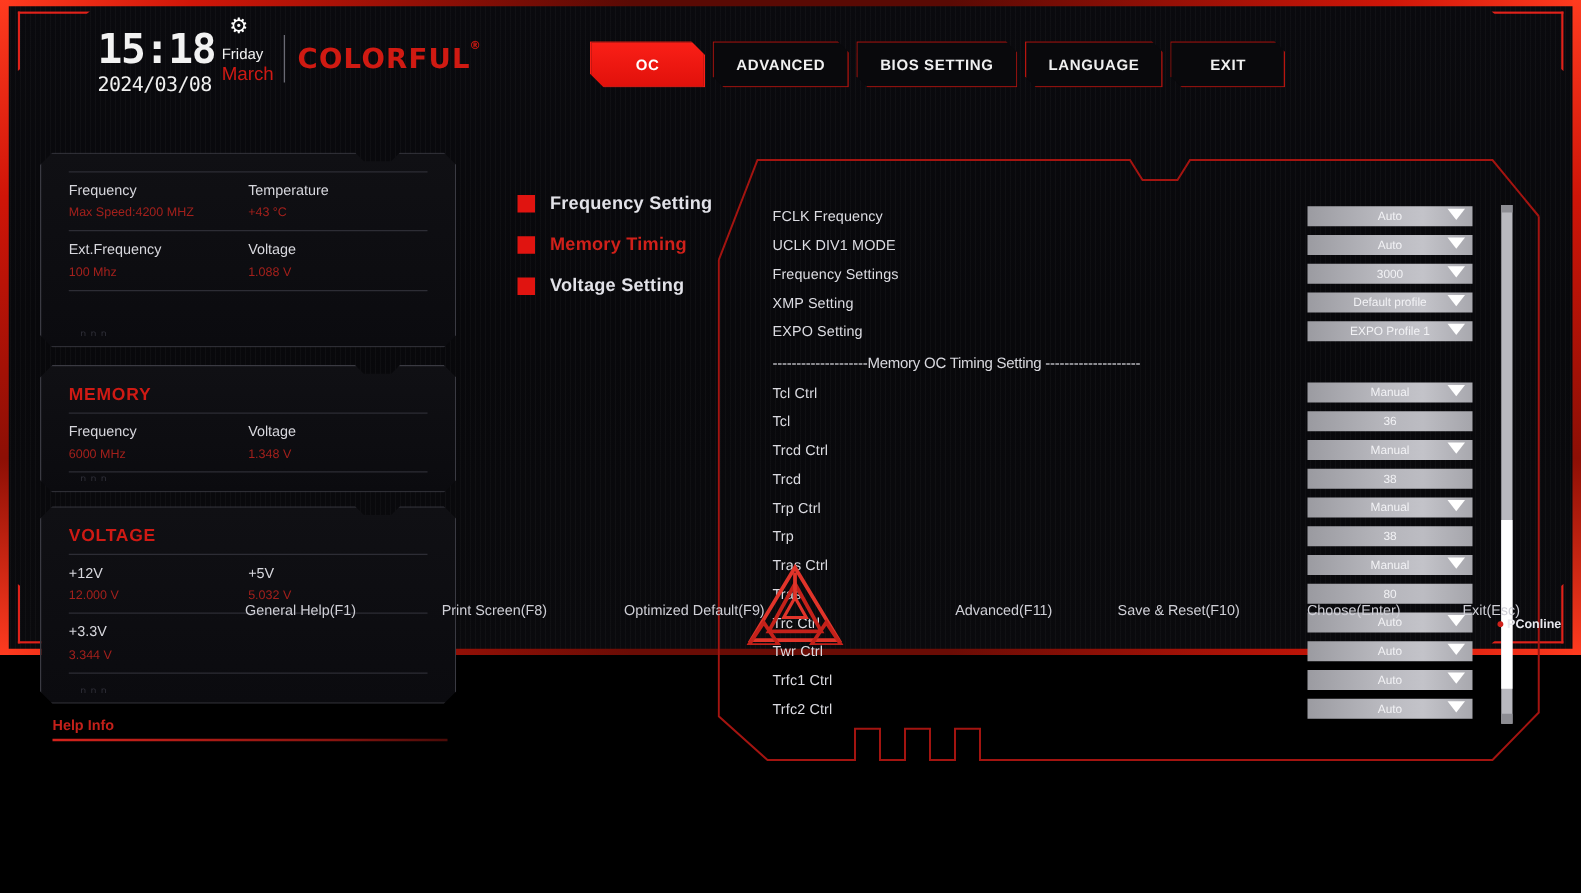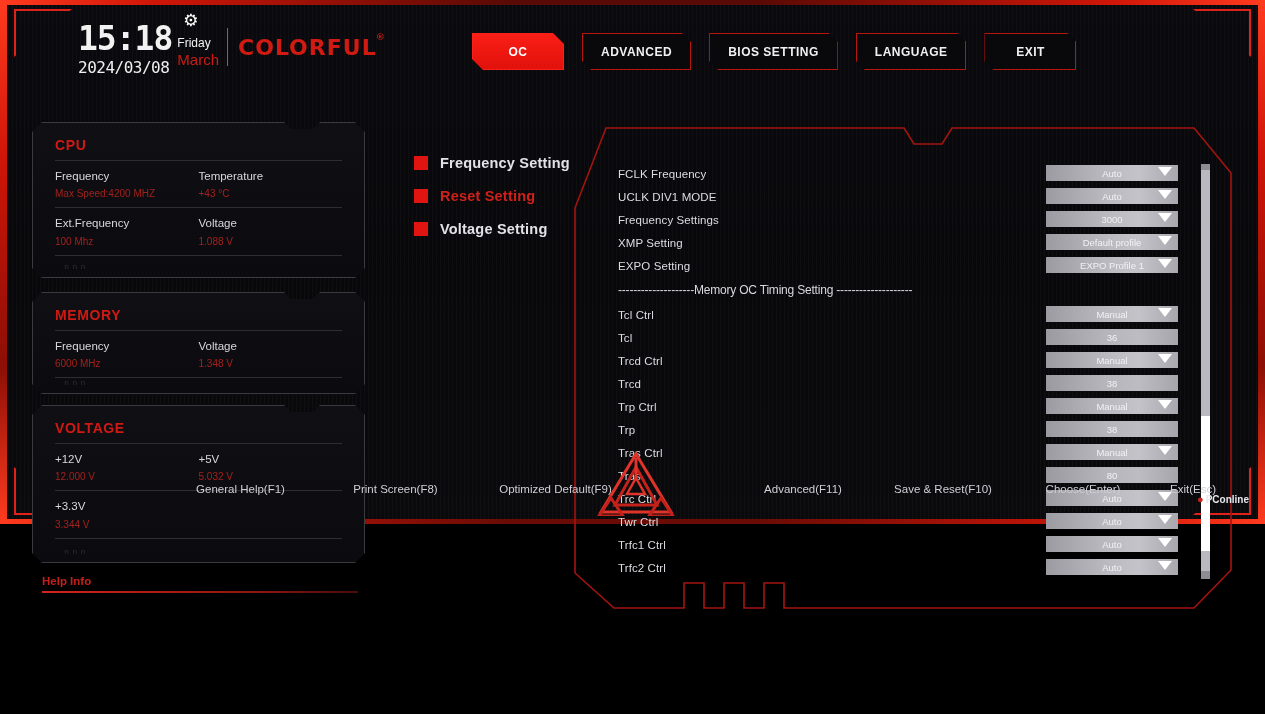--- a/index.html
+++ b/index.html
@@ -74,21 +74,21 @@
     width: 1px; height: 38px; background: #6a6a74;
     margin: 6px 10px 0 8px;
   }
   .brand {
     font-size: 22px; font-weight: bold; letter-spacing: 1px;
     color: #d01a12; margin-top: 13px; position: relative;
     font-family: "DejaVu Sans", sans-serif;
   }
   .brand .reg { position: absolute; top: -3px; right: -9px; font-size: 9px; }
 
-  .navtabs { position: absolute; left: 472px; top: 33px; display: flex; gap: 18px; }
+  .navtabs { position: absolute; left: 472px; top: 33px; display: flex; gap: 6px; }
   .tab {
     position: relative; height: 37px; min-width: 92px;
     display: flex; align-items: center; justify-content: center;
     font-size: 12px; font-weight: bold; color: #f0f0f0;
     letter-spacing: 0.5px; padding: 0 18px;
     border: 1.5px solid #b8150f; background: #09090c;
     clip-path: polygon(0 0, calc(100% - 9px) 0, 100% 9px, 100% 100%, 9px 100%, 0 calc(100% - 9px));
   }
   .tab.active {
     background: linear-gradient(180deg,#fa1f17 0%,#e1110b 100%);
@@ -240,21 +240,20 @@
     <div class="navtabs">
       <div class="tab active">OC</div>
       <div class="tab">ADVANCED</div>
       <div class="tab">BIOS SETTING</div>
       <div class="tab">LANGUAGE</div>
       <div class="tab">EXIT</div>
     </div>
   </div>
 
   <div class="info-panel panel-cpu">
-    <div class="panel-title">CPU</div>
     <div class="prow">
       <div class="pcell">
         <div class="plabel">Frequency</div>
         <div class="pvalue">Max Speed:4200 MHZ</div>
       </div>
       <div class="pcell">
         <div class="plabel">Temperature</div>
         <div class="pvalue">+43 °C</div>
       </div>
     </div>
@@ -319,21 +318,21 @@
     <div class="hline"></div>
   </div>
 
   <div class="center-menu">
     <div class="cm-item">
       <span class="cm-box"></span>
       <span class="cm-label">Frequency Setting</span>
     </div>
     <div class="cm-item selected">
       <span class="cm-box"></span>
-      <span class="cm-label">Reset Setting</span>
+      <span class="cm-label">Memory Timing</span>
     </div>
     <div class="cm-item">
       <span class="cm-box"></span>
       <span class="cm-label">Voltage Setting</span>
     </div>
   </div>
 
   <div class="right-panel">
     <svg viewBox="0 0 658 492" width="658" height="492">
       <polyline points="1,90 32,10 330,10 340,26 368,26 378,10 560,10 600,10 620,10 657,55" fill="none" stroke="#a31410" stroke-width="1.6"></polyline>

